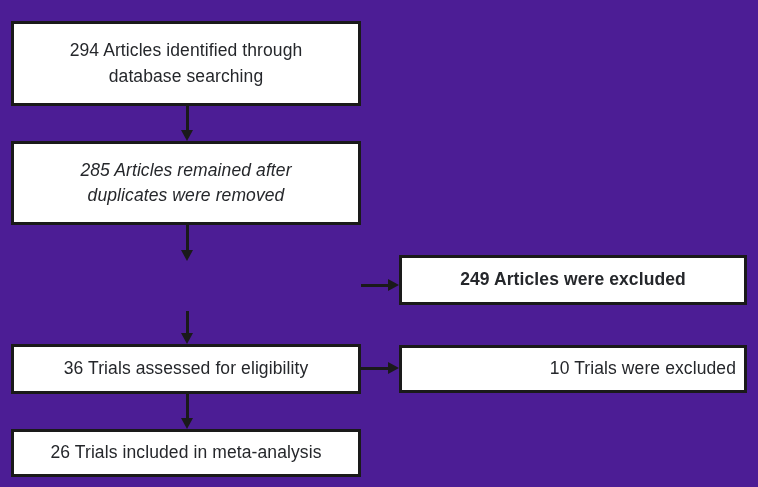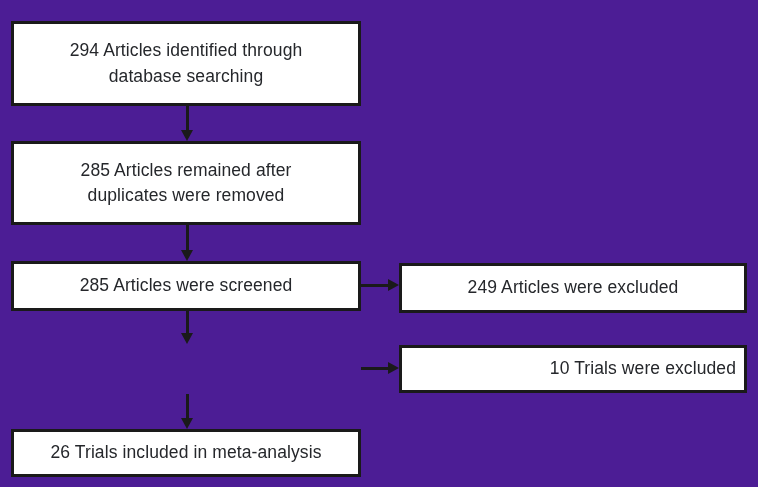--- a/index.html
+++ b/index.html
@@ -34,27 +34,27 @@
     padding: 2px 8px;
   }
   .node .node-text {
     display: block;
     width: 100%;
     white-space: pre-line;
   }
 
   
   #node-identified { left: 11px;  top: 21px;  width: 350px; height: 85px; }
-  #node-deduped    { left: 11px;  top: 141px; width: 350px; height: 84px; }
+  #node-deduped    { left: 11px;  top: 141px; width: 350px; height: 84px; font-style: italic; }
   #node-screened   { left: 11px;  top: 261px; width: 350px; height: 50px; }
   #node-eligible   { left: 11px;  top: 344px; width: 350px; height: 50px; }
   #node-included   { left: 11px;  top: 429px; width: 350px; height: 48px; align-items: center; }
 
   
-  #node-excluded-articles { left: 399px; top: 263px; width: 348px; height: 50px; }
+  #node-excluded-articles { left: 399px; top: 255px; width: 348px; height: 50px; font-weight: bold; }
   #node-excluded-trials   { left: 399px; top: 345px; width: 348px; height: 48px; text-align: right; }
 
   
   .conn { position: absolute; }
 
   .conn-v .stem {
     position: absolute;
     left: 0;
     top: 0;
     width: 3px;
@@ -127,29 +127,29 @@
   <div class="node" id="node-deduped">
     <span class="node-text">285 Articles remained after
 duplicates were removed</span>
   </div>
 
   <div class="conn conn-v" id="conn-deduped-screened">
     <span class="stem"></span>
     <span class="head"></span>
   </div>
 
-  <div class="node" id="node-screened">
-    <span class="node-text">285 Articles were screened</span>
-  </div>
 
   <div class="conn conn-v" id="conn-screened-eligible">
     <span class="stem"></span>
     <span class="head"></span>
   </div>
 
+  <div class="node" id="node-eligible">
+    <span class="node-text">36 Trials assessed for eligibility</span>
+  </div>
 
   <div class="conn conn-v" id="conn-eligible-included">
     <span class="stem"></span>
     <span class="head"></span>
   </div>
 
   <div class="node" id="node-included">
     <span class="node-text">26 Trials included in meta-analysis</span>
   </div>
 

